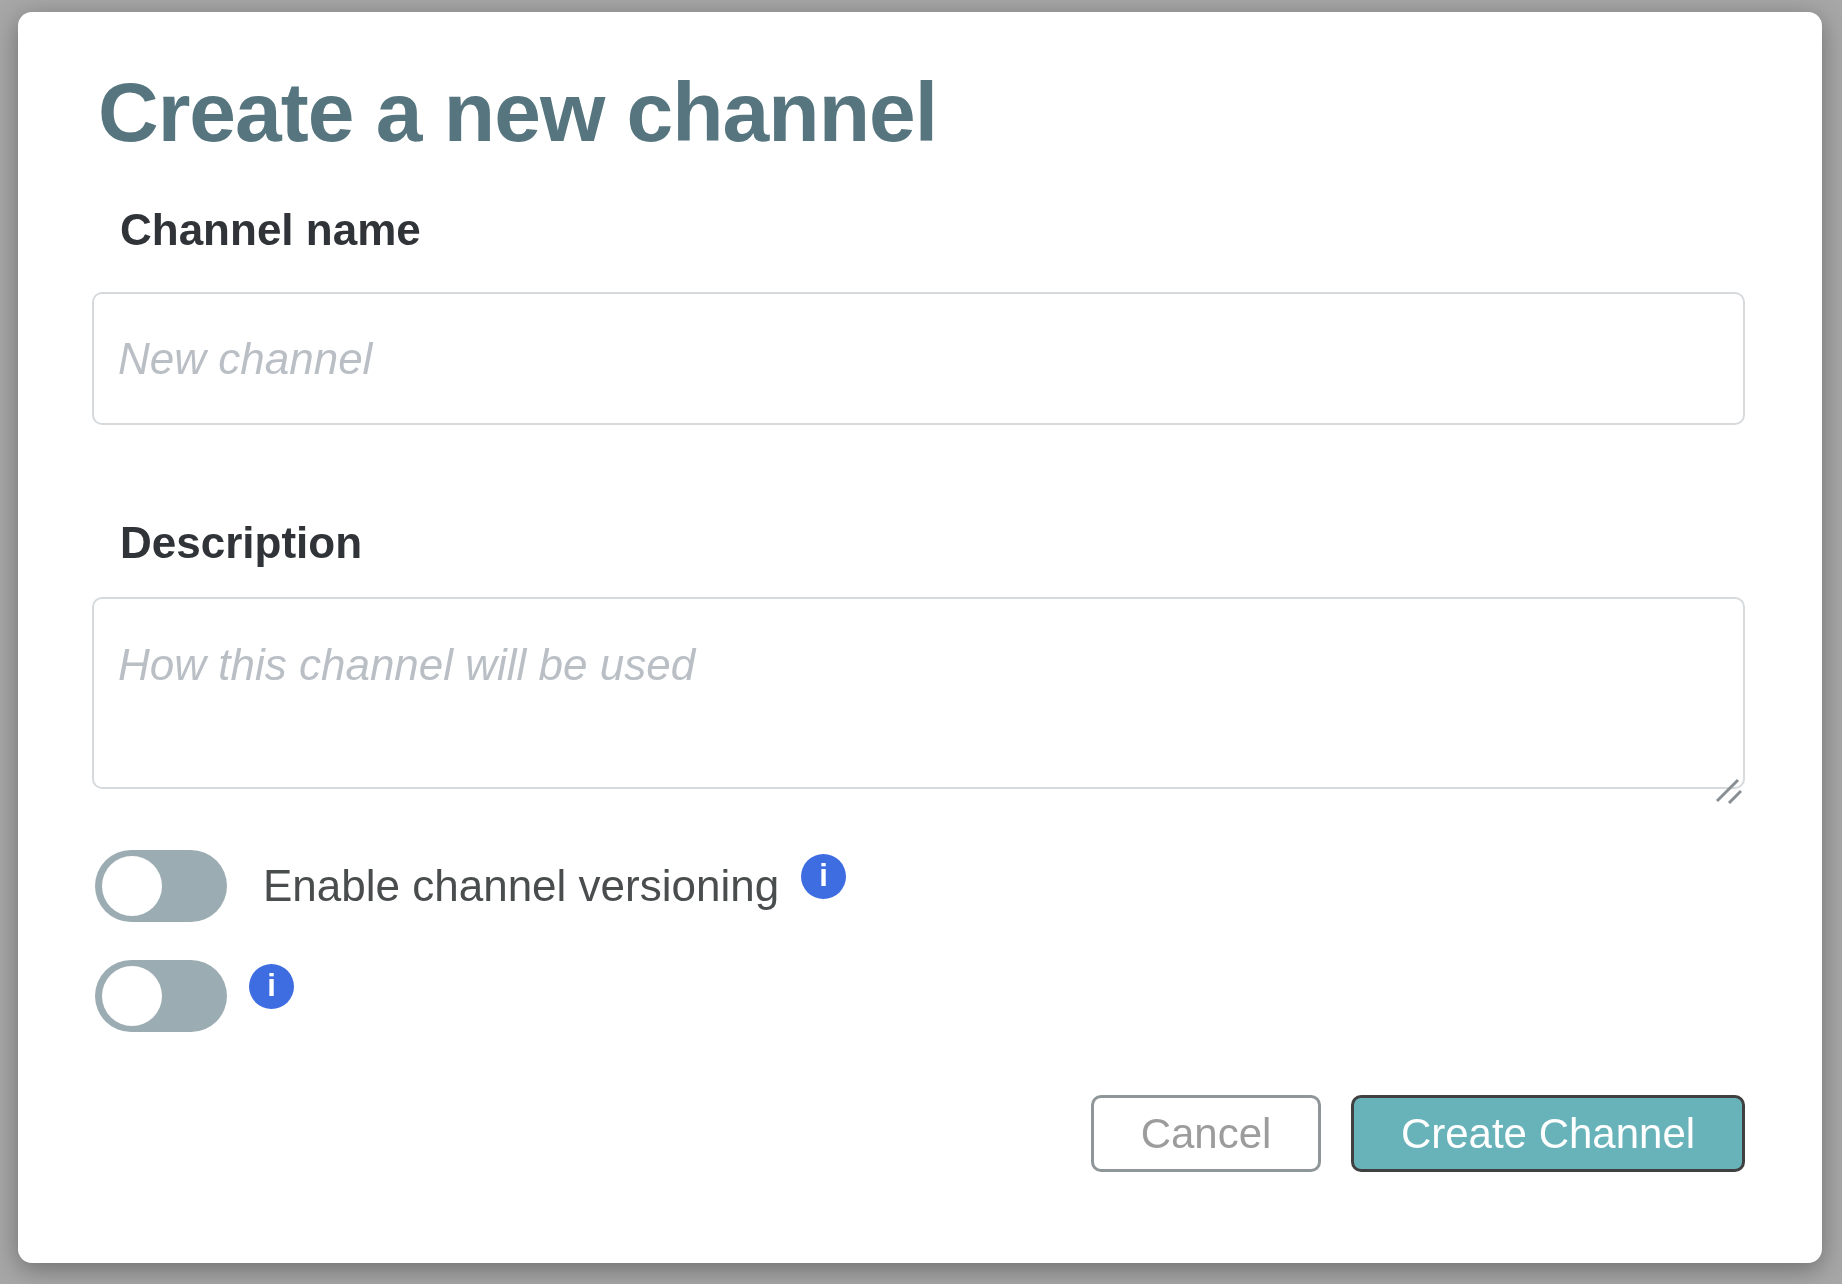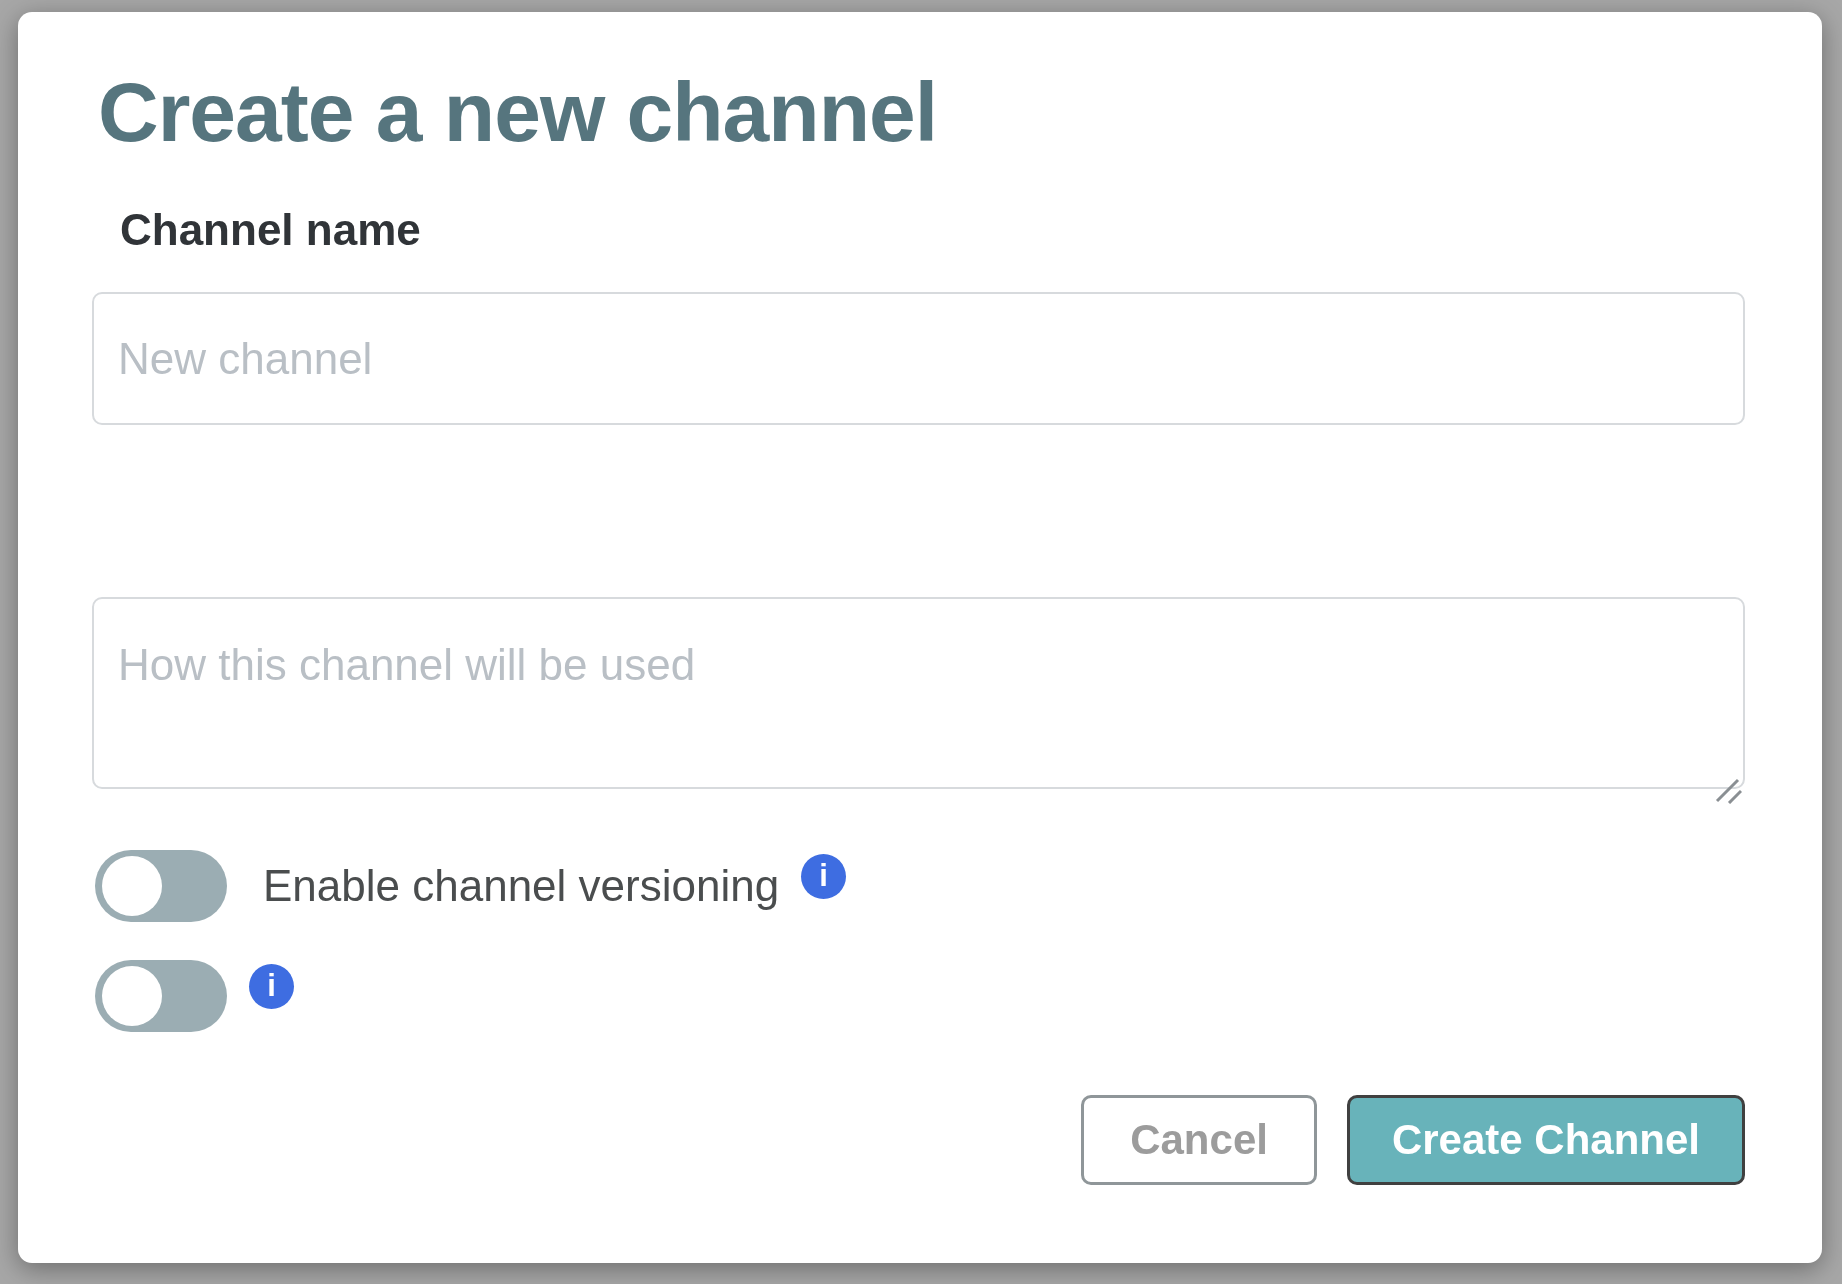--- a/index.html
+++ b/index.html
@@ -31,21 +31,21 @@
     font-size:44px; font-weight:bold; color:#303438; line-height:1.2;margin-left:28px;
   }
   .label-channel-name { top:192px; }
   .label-description  { top:505px; }
 
   .text-input, .text-area {
     position:absolute; left:74px; width:1653px;
     border:2px solid #d7dadd; border-radius:10px;
     background:#fff; outline:none;
     font-family:"Liberation Sans", sans-serif;
-    font-size:44px; color:#4d7c0f;
+    font-size:44px; color:#4d7c0f;font-style:italic;
   }
   .text-input::placeholder, .text-area::placeholder { color:#b9bfc5; opacity:1; }
   .text-input { top:280px; height:133px; padding:0 24px; }
   .text-area  { top:585px; height:192px; padding:38px 24px; resize:none; line-height:1.25; }
   .resize-handle { position:absolute; left:1696px; top:764px; width:28px; height:28px; cursor:nwse-resize; }
 
   
   .toggle-row {
     position:absolute; left:77px; height:72px;
     display:flex; align-items:center;
@@ -74,23 +74,23 @@
     display:flex; align-items:center; justify-content:center;
     cursor:pointer; flex:0 0 auto;
   }
 
   
   .button-row {
     position:absolute; top:1083px; right:77px;
     display:flex; gap:30px; align-items:center;
   }
   .btn {
-    height:90px; border-radius:10px;
+    height:77px; border-radius:10px;
     font-family:"Liberation Sans", sans-serif;
-    font-size:42px; font-weight:bold;
+    font-size:42px; font-weight:normal;
     display:flex; align-items:center; justify-content:center;
     cursor:pointer; white-space:nowrap;
   }
   .btn-cancel {
     min-width:230px; padding:0 46px;
     background:#ffffff; border:3px solid #8f9699; color:#9c9c9c;
   }
   .btn-create {
     min-width:394px; padding:0 42px;
     background:#68b3ba; border:3px solid #404040; color:#ffffff;
@@ -110,20 +110,21 @@
   
 </div>
 
 <div class="modal">
 
   <h1 class="modal-title">Create a new channel</h1>
 
   <label class="field-label label-channel-name">Channel name</label>
   <input class="text-input" type="text" placeholder="New channel" style="">
 
+  <label class="field-label label-description">Description</label>
   <textarea class="text-area" placeholder="How this channel will be used" style=""></textarea>
   <div class="resize-handle">
     <svg width="28" height="28" viewBox="0 0 28 28">
       <line x1="3" y1="25" x2="24" y2="4" stroke="#8a8f93" stroke-width="3"></line>
       <line x1="15" y1="27" x2="27" y2="15" stroke="#8a8f93" stroke-width="3"></line>
     </svg>
   </div>
 
   <div class="toggle-row toggle-row-1">
     <div class="toggle">

